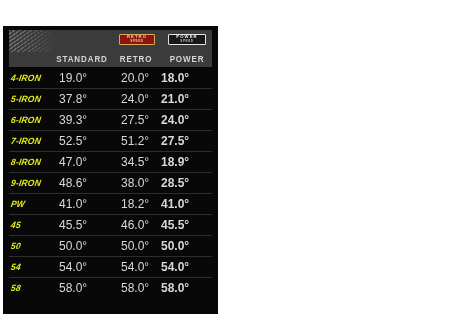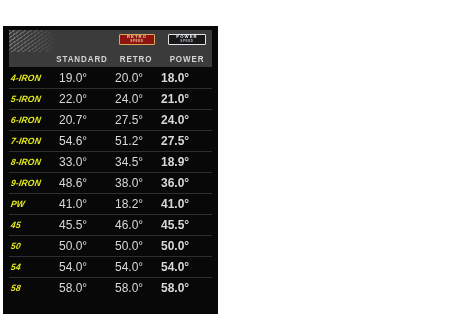--- a/index.html
+++ b/index.html
@@ -152,21 +152,21 @@
   }
   .loft-val {
     position: absolute;
     top: 50%;
     transform: translateY(-50%) scaleY(1.08);
     color: #d8d8d8;
     font-size: 12px;
     white-space: nowrap;
   }
   .v-standard { left: 50px; }
-  .v-retro    { left: 106px; }
+  .v-retro    { left: 112px; }
   .v-power    { left: 152px; font-weight: bold; }
 </style>
 </head>
 <body>
 
 <div id="loft-chart-card">
 
   <div id="chart-header">
 
     <div id="header-stripes"></div>
@@ -192,47 +192,47 @@
 
   <div id="chart-rows">
       <div class="loft-row">
         <span class="club-label">4-IRON</span>
         <span class="loft-val v-standard">19.0°</span>
         <span class="loft-val v-retro">20.0°</span>
         <span class="loft-val v-power">18.0°</span>
       </div>
       <div class="loft-row">
         <span class="club-label">5-IRON</span>
-        <span class="loft-val v-standard">22.0°</span>
+        <span class="loft-val v-standard">37.8°</span>
         <span class="loft-val v-retro">24.0°</span>
         <span class="loft-val v-power">21.0°</span>
       </div>
       <div class="loft-row">
         <span class="club-label">6-IRON</span>
-        <span class="loft-val v-standard">20.7°</span>
+        <span class="loft-val v-standard">39.3°</span>
         <span class="loft-val v-retro">27.5°</span>
         <span class="loft-val v-power">24.0°</span>
       </div>
       <div class="loft-row">
         <span class="club-label">7-IRON</span>
-        <span class="loft-val v-standard">54.6°</span>
+        <span class="loft-val v-standard">52.5°</span>
         <span class="loft-val v-retro">51.2°</span>
         <span class="loft-val v-power">27.5°</span>
       </div>
       <div class="loft-row">
         <span class="club-label">8-IRON</span>
-        <span class="loft-val v-standard">33.0°</span>
+        <span class="loft-val v-standard">47.0°</span>
         <span class="loft-val v-retro">34.5°</span>
         <span class="loft-val v-power">18.9°</span>
       </div>
       <div class="loft-row">
         <span class="club-label">9-IRON</span>
         <span class="loft-val v-standard">48.6°</span>
         <span class="loft-val v-retro">38.0°</span>
-        <span class="loft-val v-power">36.0°</span>
+        <span class="loft-val v-power">28.5°</span>
       </div>
       <div class="loft-row">
         <span class="club-label">PW</span>
         <span class="loft-val v-standard">41.0°</span>
         <span class="loft-val v-retro">18.2°</span>
         <span class="loft-val v-power">41.0°</span>
       </div>
       <div class="loft-row">
         <span class="club-label">45</span>
         <span class="loft-val v-standard">45.5°</span>

